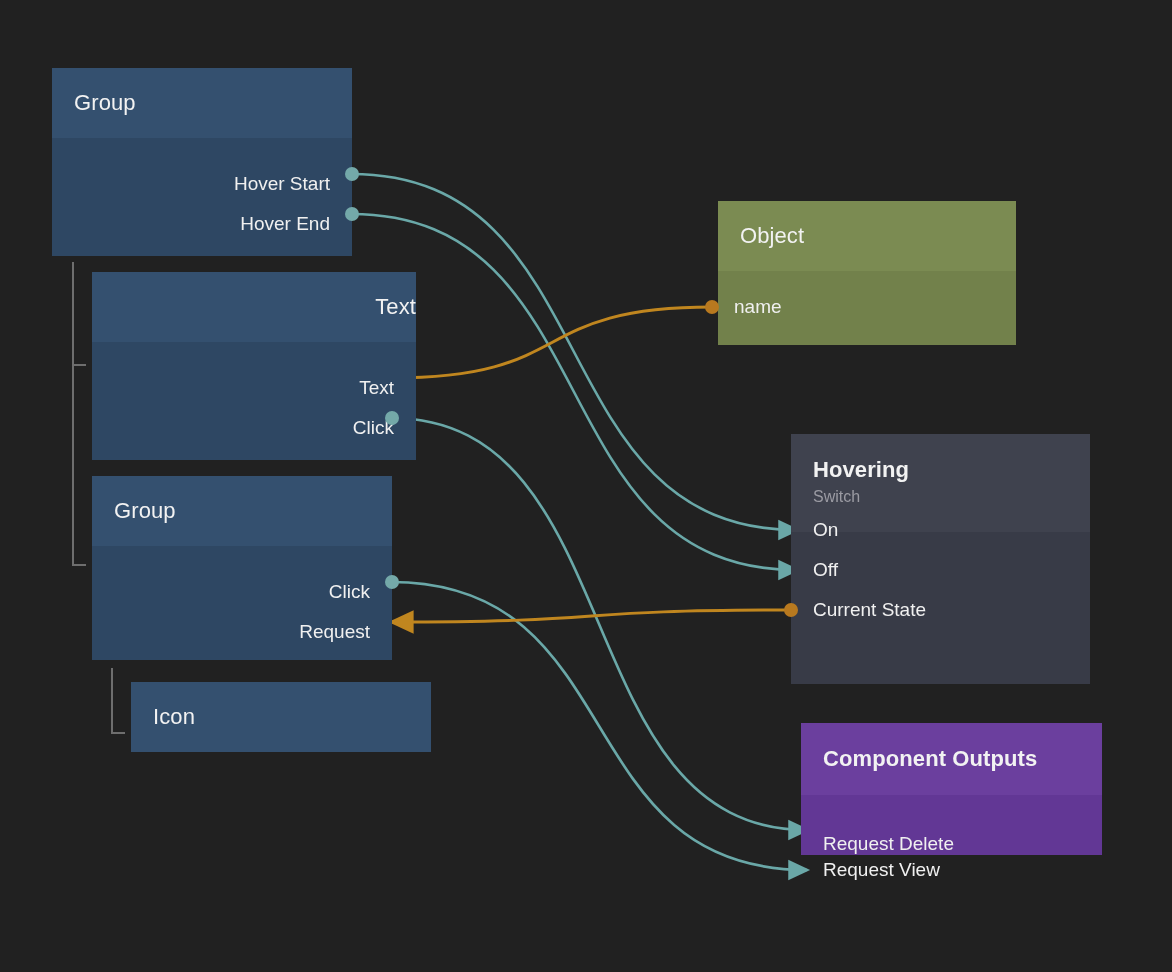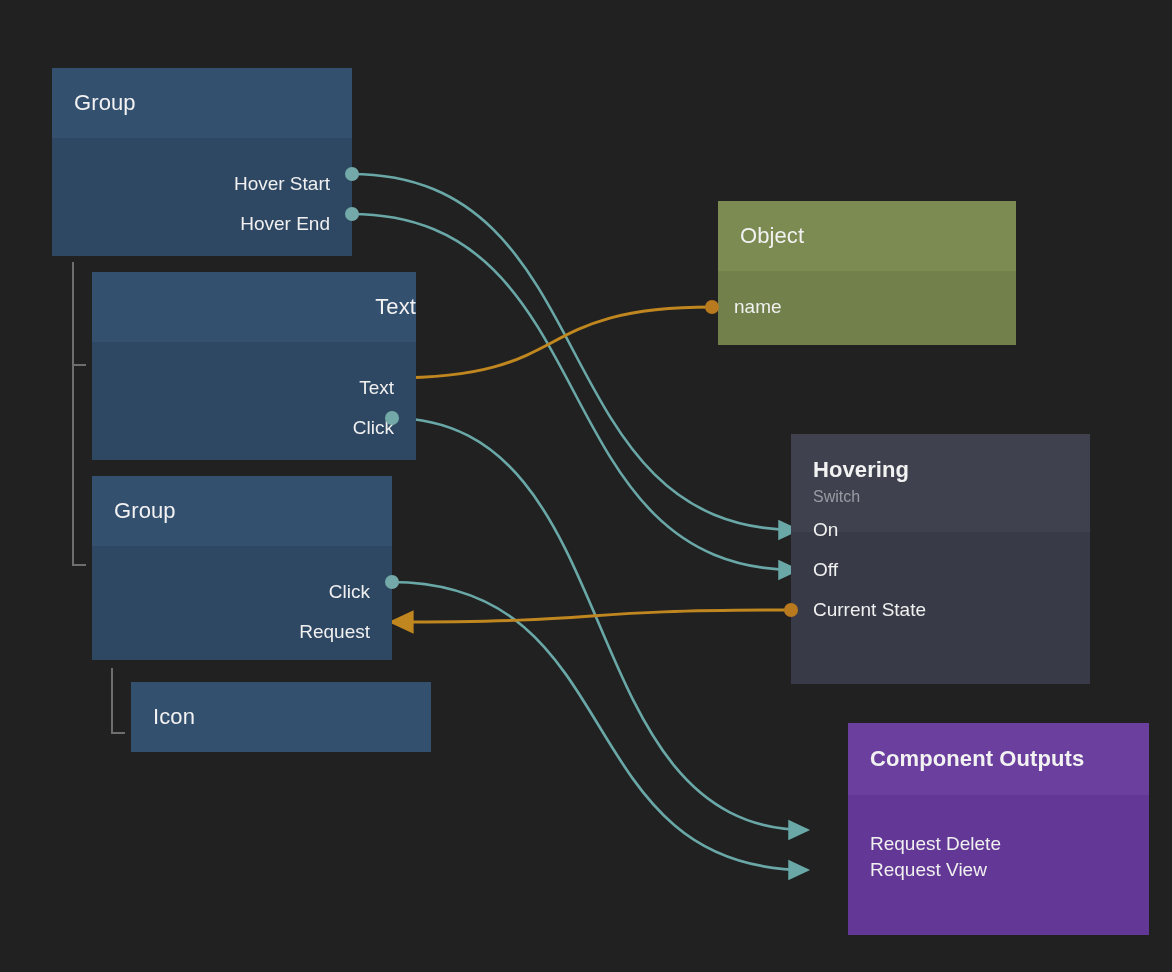--- a/index.html
+++ b/index.html
@@ -214,21 +214,21 @@
           <span>On</span>
         </div>
         <div class="port in" style="top: 162px;">
           <span>Off</span>
         </div>
         <div class="port in" style="top: 202px;">
           <span>Current State</span>
         </div>
         <div class="port-dot dot-orange" style="top: 208px; left: -7px;"></div>
       </div>
-      <div class="node purple" style="left: 801px; top: 723px; width: 301px; height: 212px; margin-left: 47px;">
+      <div class="node purple" style="left: 801px; top: 723px; width: 301px; height: 132px;">
         <div class="node-box">
           <div class="node-body" style="top: 72px; height: 112px;"></div>
           <div class="node-header" style="height: 72px;">
             <div class="node-title bold">Component Outputs</div>
           </div>
         </div>
         <div class="port in" style="top: 108px;">
           <span>Request Delete</span>
         </div>
         <div class="port in" style="top: 134px;">

